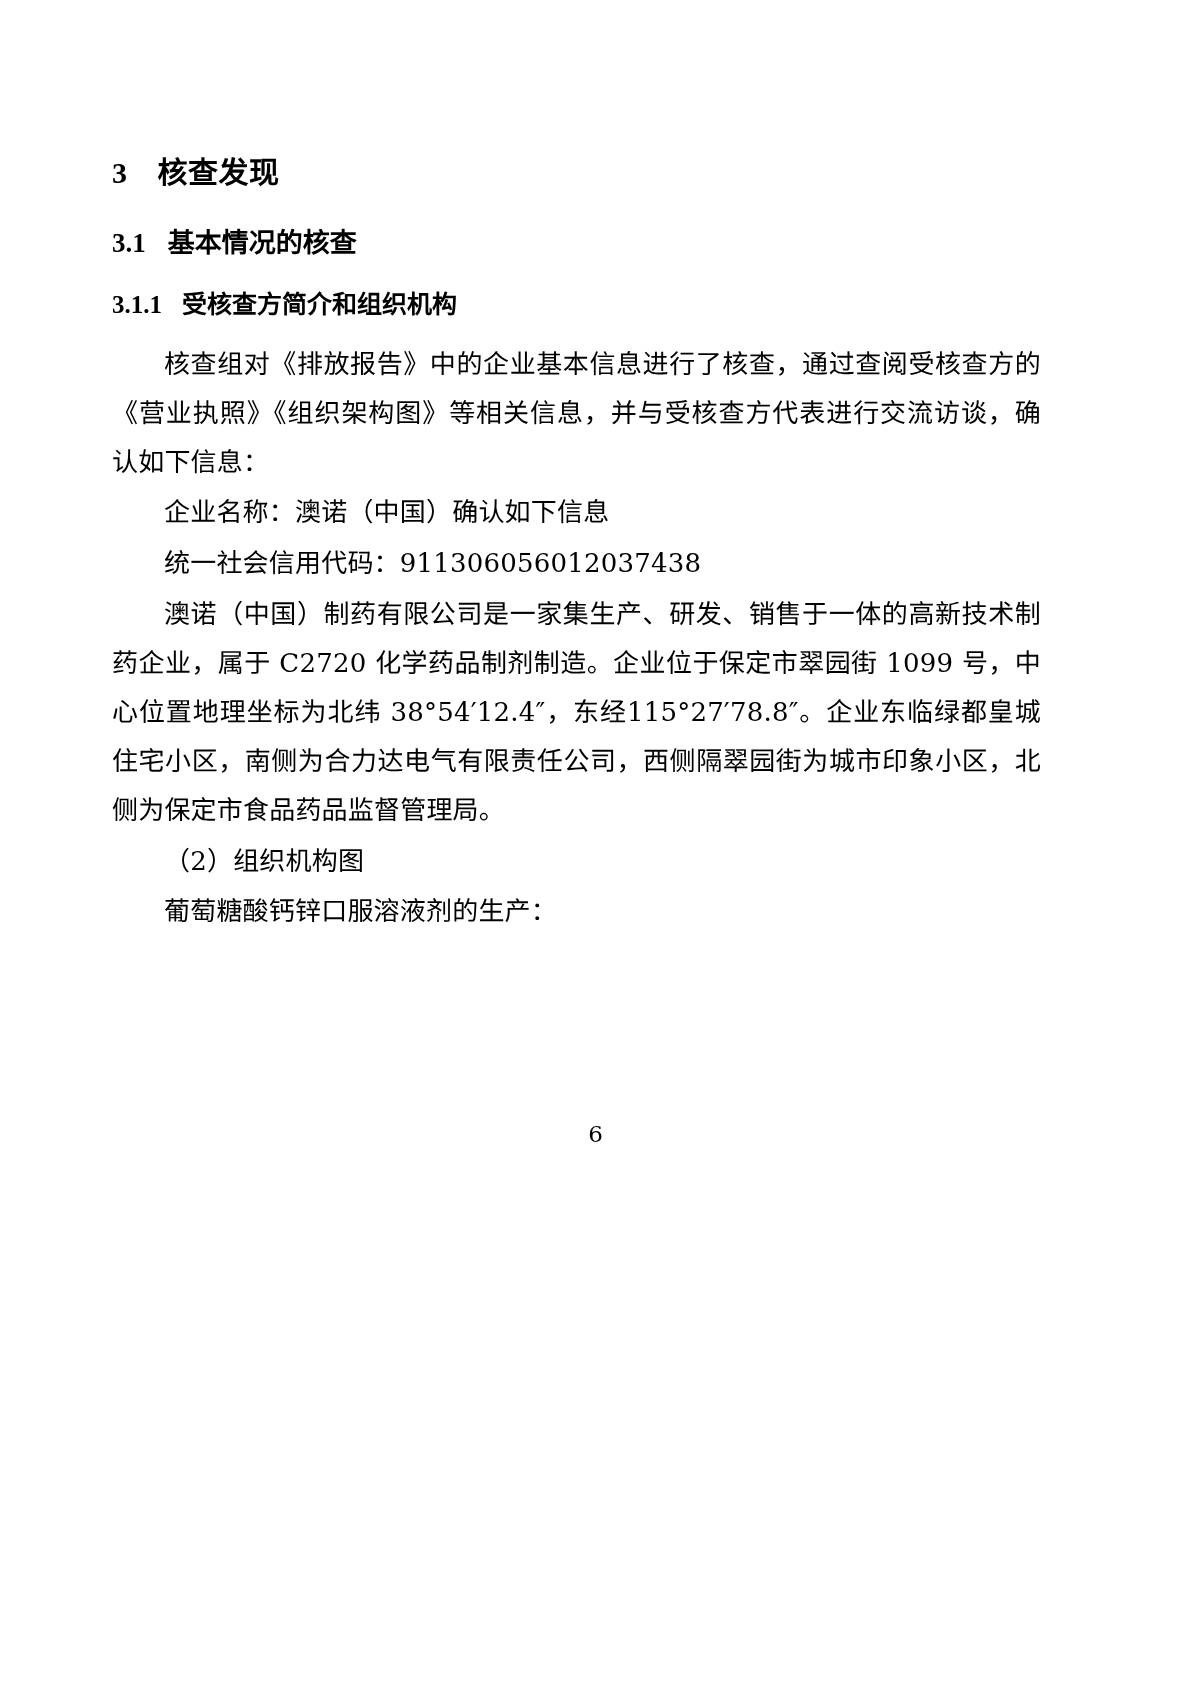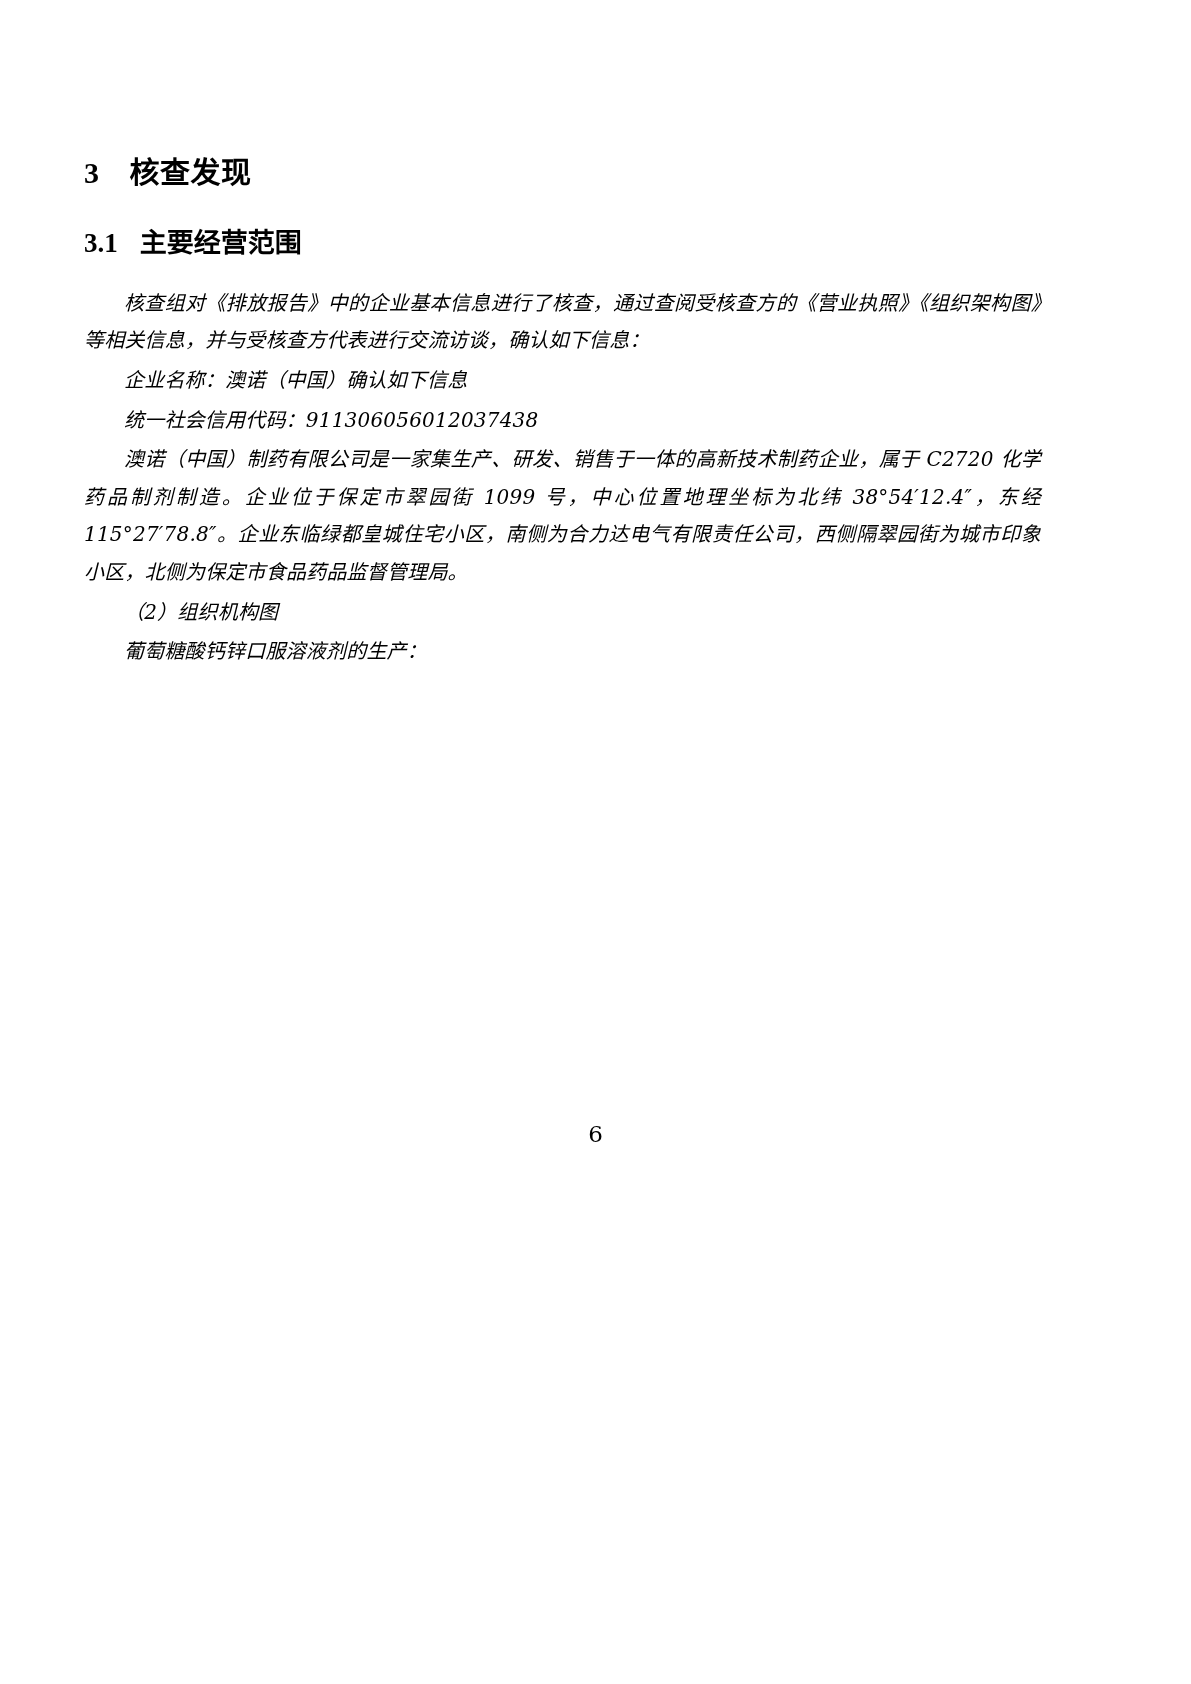--- a/index.html
+++ b/index.html
@@ -13,21 +13,21 @@
     font-family: "DejaVu Serif", "Liberation Serif", serif;
     color: #000000;
     position: relative;
     overflow: hidden;
   }
   .page {
     position: relative;
     width: 1191px;
     height: 1219px;
     box-sizing: border-box;
-    padding: 130px 150px 60px 84px;
+    padding: 130px 150px 60px 112px;
   }
   .h1 {
     font-size: 30px;
     font-weight: bold;
     letter-spacing: 0.5px;
     margin: 22px 0 30px 0;
     line-height: 1.4;
   }
   .h1 .num {
     margin-right: 30px;
@@ -45,27 +45,26 @@
   .h3 {
     font-size: 25px;
     font-weight: bold;
     margin: 24px 0 18px 0;
     line-height: 1.4;
   }
   .h3 .num {
     margin-right: 20px;
   }
   p {
-    font-size: 20px;
+    font-size: 26px;
     line-height: 1.88;
     margin: 0 0 2px 0;
     text-align: justify;
     text-justify: inter-ideograph;
     letter-spacing: 0.2px;
-    font-style: italic;
   }
   p.indent {
     text-indent: 2em;
   }
   p.indent-list {
     text-indent: 2em;
   }
   .footer {
     position: absolute;
     bottom: 72px;
@@ -82,23 +81,26 @@
 </head>
 <body>
 
 <div class="page">
 
   <h1 class="h1">
     <span class="num latin">3</span><span>核查发现</span>
   </h1>
 
   <h2 class="h2">
-    <span class="num latin">3.1</span><span>主要经营范围</span>
+    <span class="num latin">3.1</span><span>基本情况的核查</span>
   </h2>
 
+  <h3 class="h3">
+    <span class="num latin">3.1.1</span><span>受核查方简介和组织机构</span>
+  </h3>
 
   <p class="indent">核查组对《排放报告》中的企业基本信息进行了核查，通过查阅受核查方的《营业执照》《组织架构图》等相关信息，并与受核查方代表进行交流访谈，确认如下信息：</p>
 
 
   <p class="indent-list">企业名称：澳诺（中国）确认如下信息</p>
 
 
   <p class="indent-list">统一社会信用代码：911306056012037438</p>
 
 

